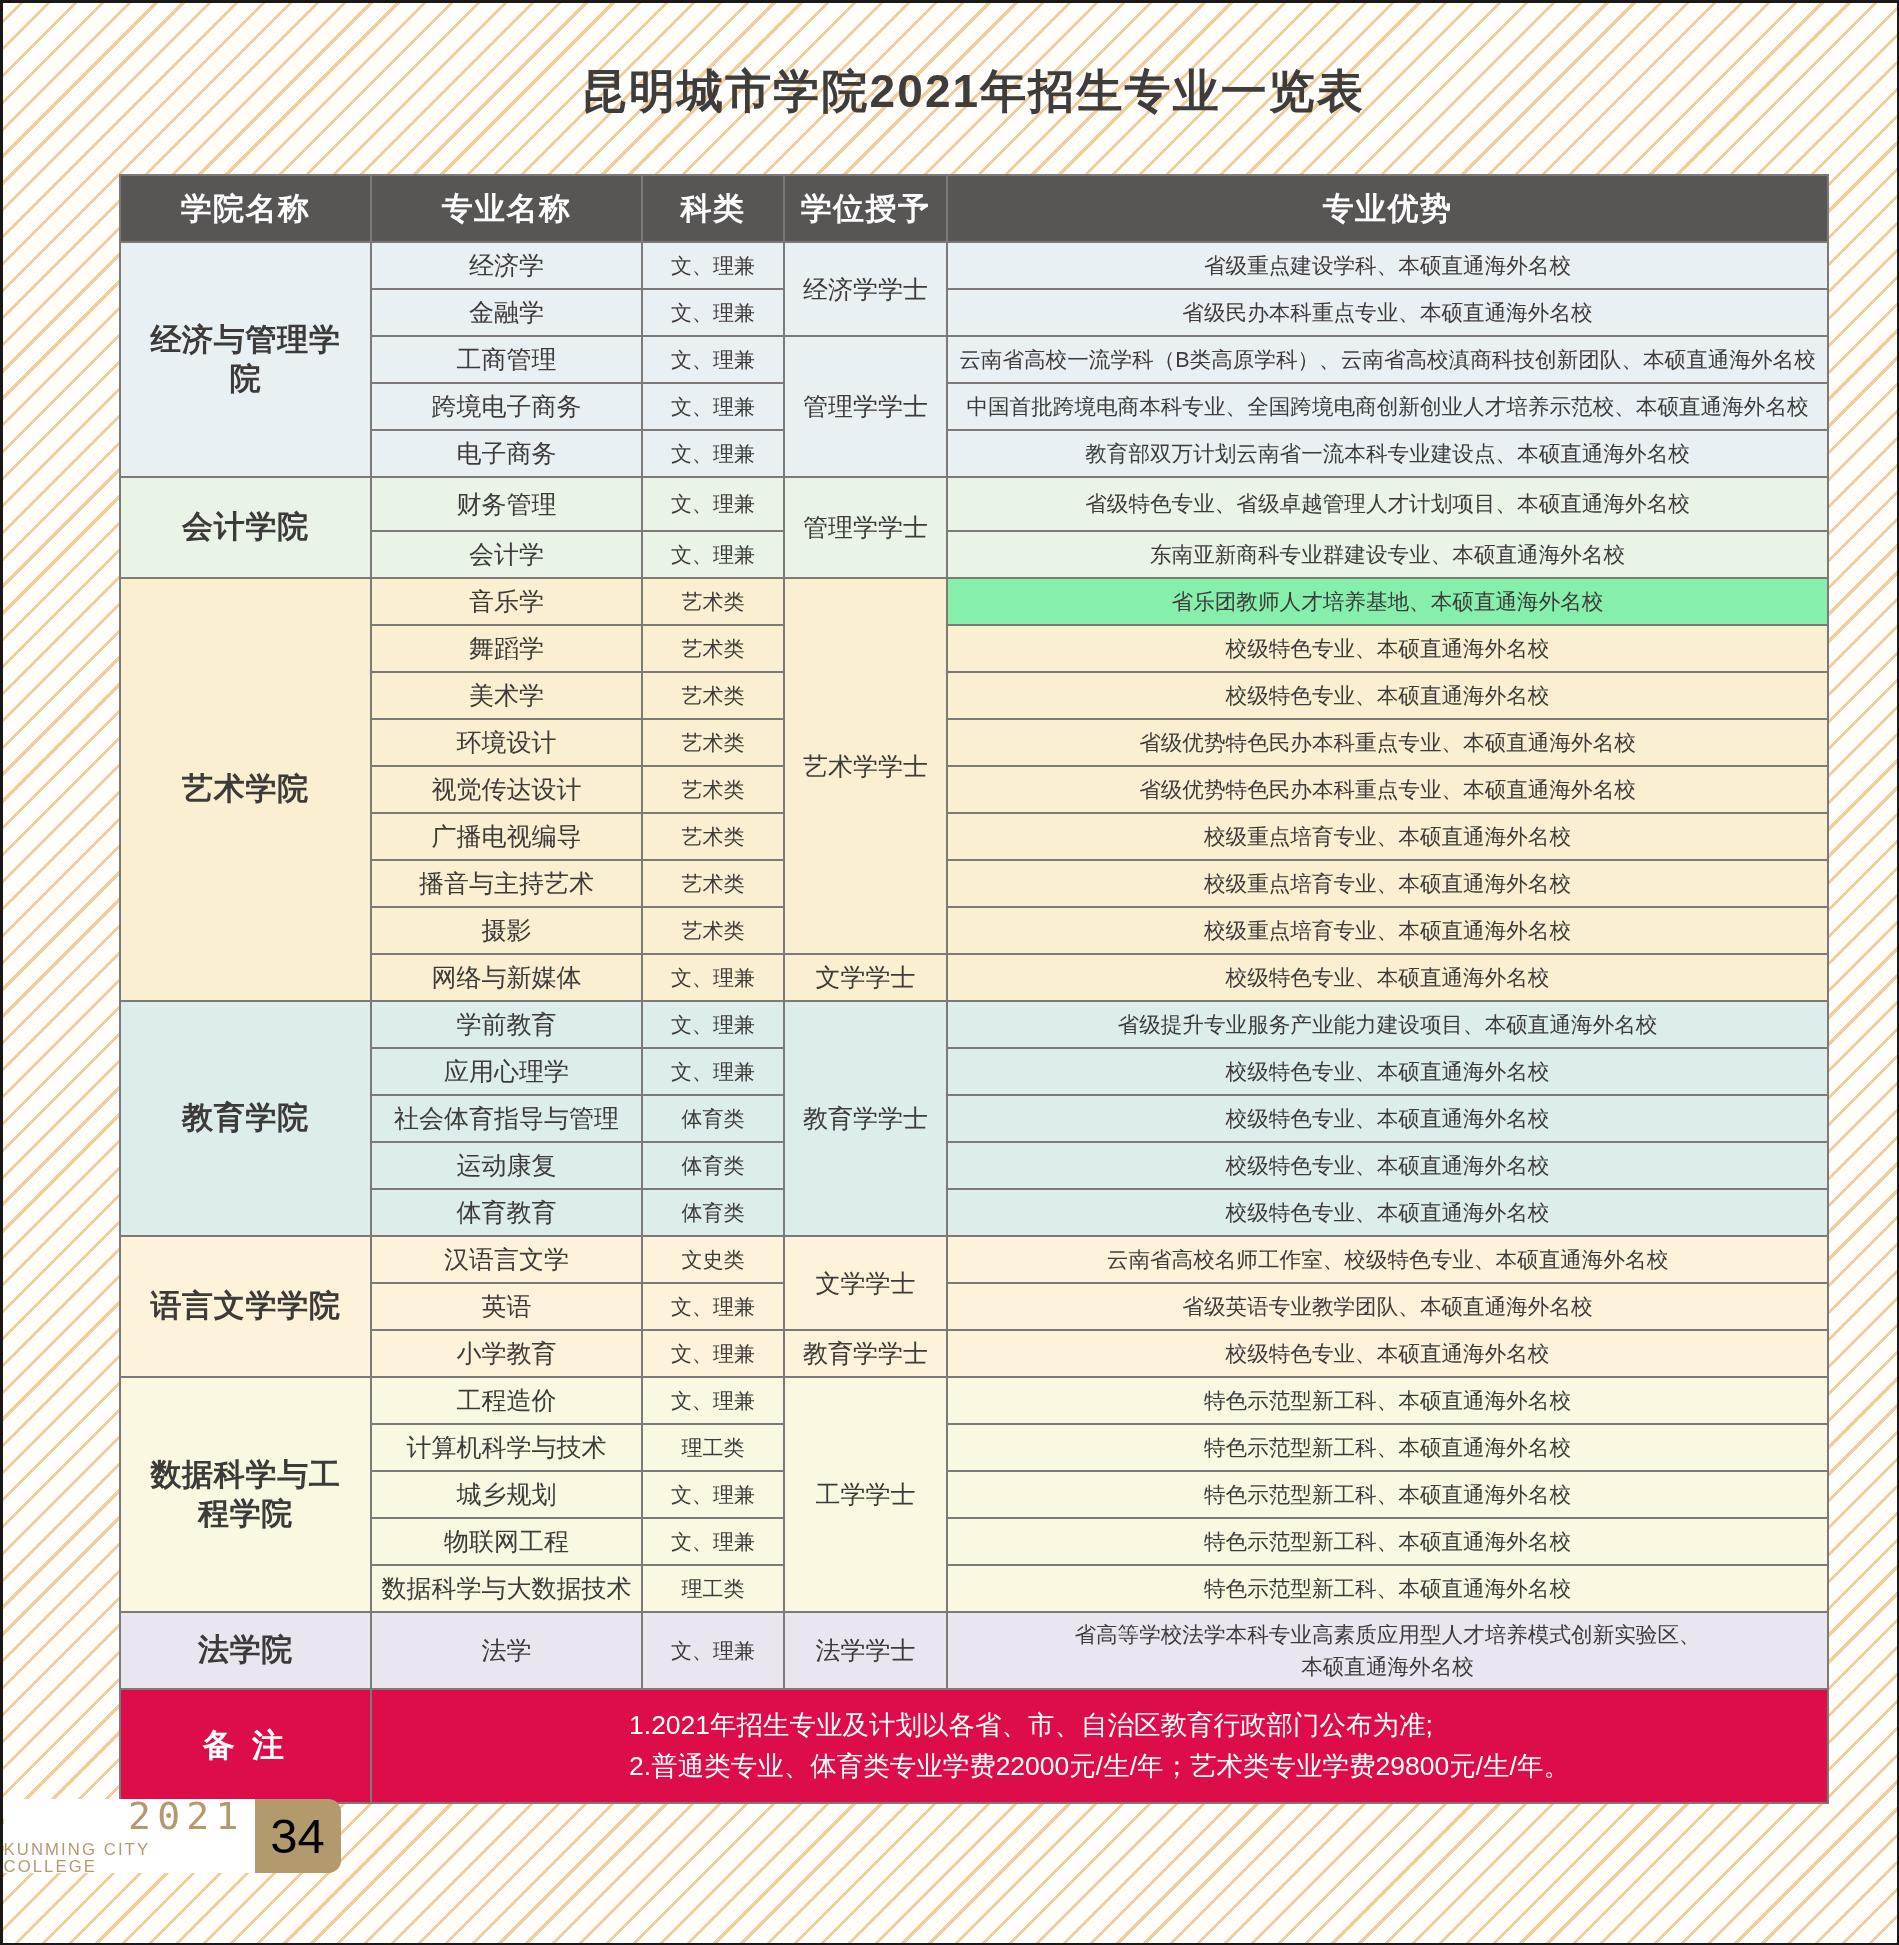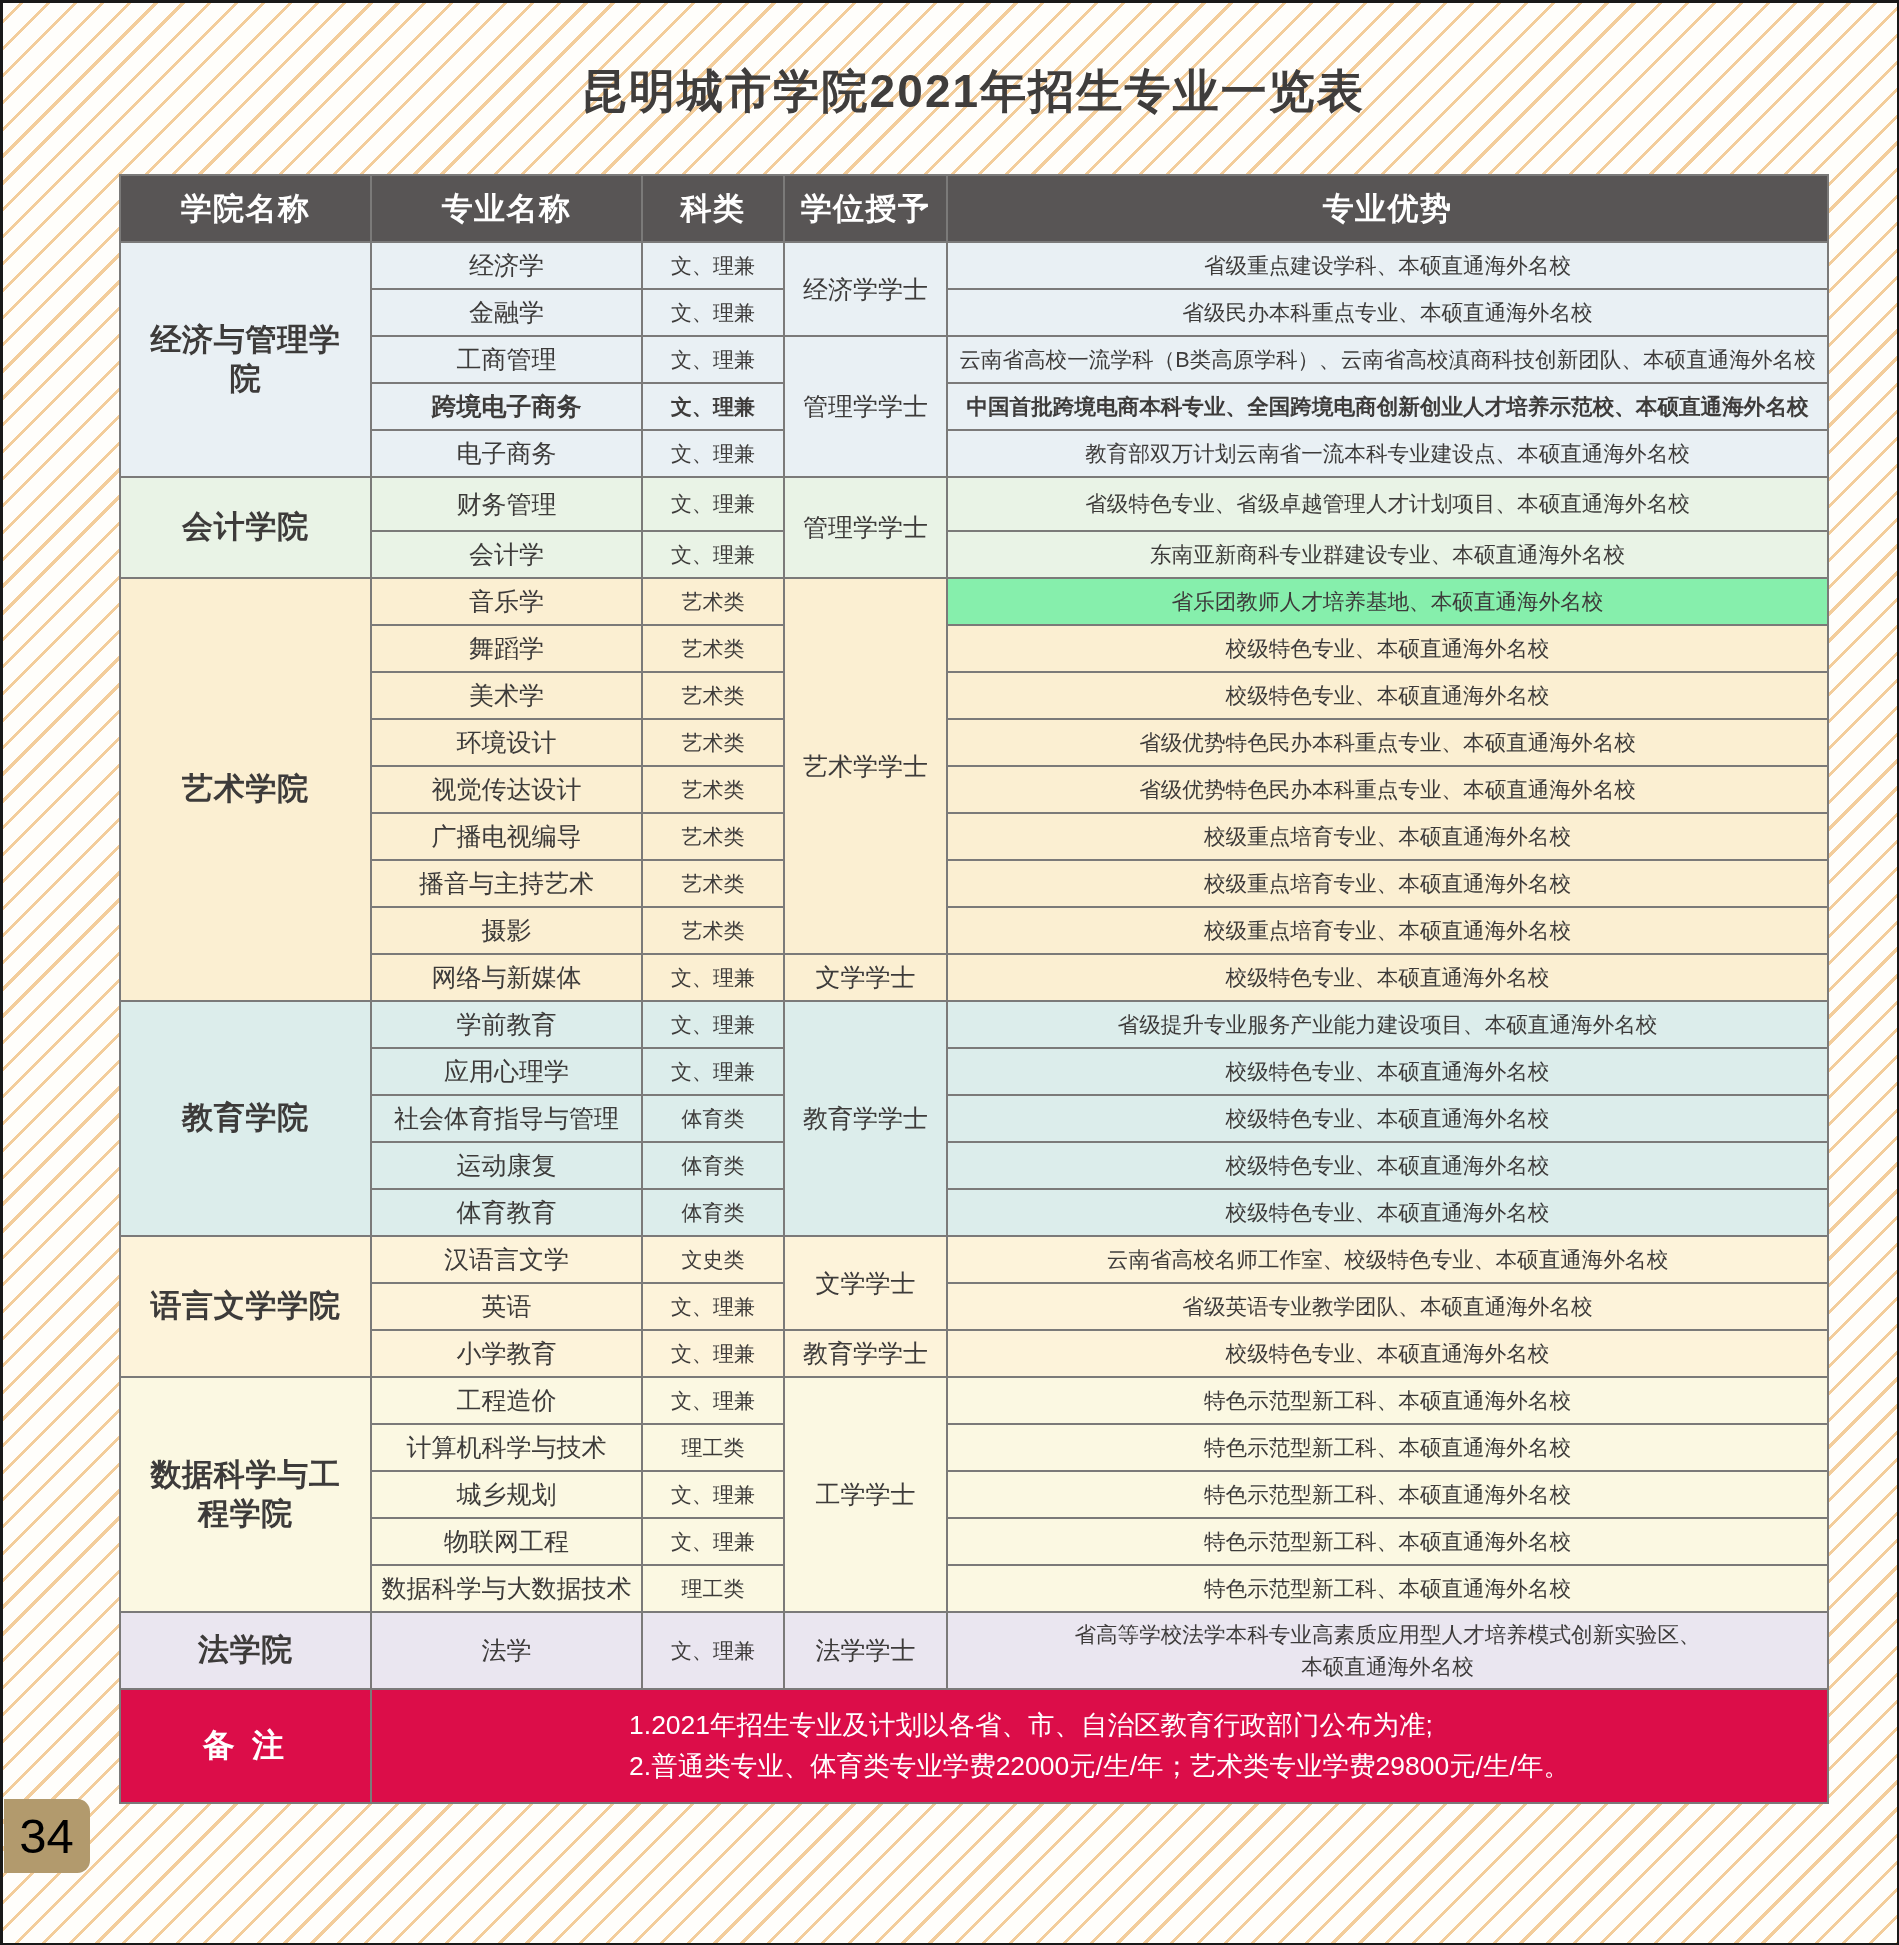--- a/index.html
+++ b/index.html
@@ -89,21 +89,21 @@
         <td class="major" style="background: rgb(233, 240, 244);">金融学</td>
         <td class="category" style="background: rgb(233, 240, 244);">文、理兼</td>
         <td class="advantage" style="background: rgb(233, 240, 244);">省级民办本科重点专业、本硕直通海外名校</td>
       </tr>
       <tr style="height: 47px;">
         <td class="major" style="background: rgb(233, 240, 244);">工商管理</td>
         <td class="category" style="background: rgb(233, 240, 244);">文、理兼</td>
         <td class="degree" rowspan="3" style="background: rgb(233, 240, 244);">管理学学士</td>
         <td class="advantage" style="background: rgb(233, 240, 244);">云南省高校一流学科（B类高原学科）、云南省高校滇商科技创新团队、本硕直通海外名校</td>
       </tr>
-      <tr style="height: 47px; font-weight: bold;">
+      <tr style="height: 47px;">
         <td class="major" style="background: rgb(233, 240, 244);">跨境电子商务</td>
         <td class="category" style="background: rgb(233, 240, 244);">文、理兼</td>
         <td class="advantage" style="background: rgb(233, 240, 244);">中国首批跨境电商本科专业、全国跨境电商创新创业人才培养示范校、本硕直通海外名校</td>
       </tr>
       <tr style="height: 47px;">
         <td class="major" style="background: rgb(233, 240, 244);">电子商务</td>
         <td class="category" style="background: rgb(233, 240, 244);">文、理兼</td>
         <td class="advantage" style="background: rgb(233, 240, 244);">教育部双万计划云南省一流本科专业建设点、本硕直通海外名校</td>
       </tr>
       <tr style="height: 54px;">
@@ -247,15 +247,19 @@
 本硕直通海外名校</td>
       </tr>
       <tr style="height: 114px;">
         <td class="note-label" style="background: rgb(220, 13, 73);">备 注</td>
         <td class="note-content" colspan="4" style="background: rgb(220, 13, 73);"><div class="note-lines"><div class="note-line">1.2021年招生专业及计划以各省、市、自治区教育行政部门公布为准;</div><div class="note-line">2.普通类专业、体育类专业学费22000元/生/年；艺术类专业学费29800元/生/年。</div></div></td>
       </tr>
     </tbody>
 </table>
 
 <div class="footer">
+  <div class="footer-left">
+    <div class="footer-year">2021</div>
+    <div class="footer-college">KUNMING CITY COLLEGE</div>
+  </div>
   <div class="footer-page">34</div>
 </div>
 
 
 </body></html>

